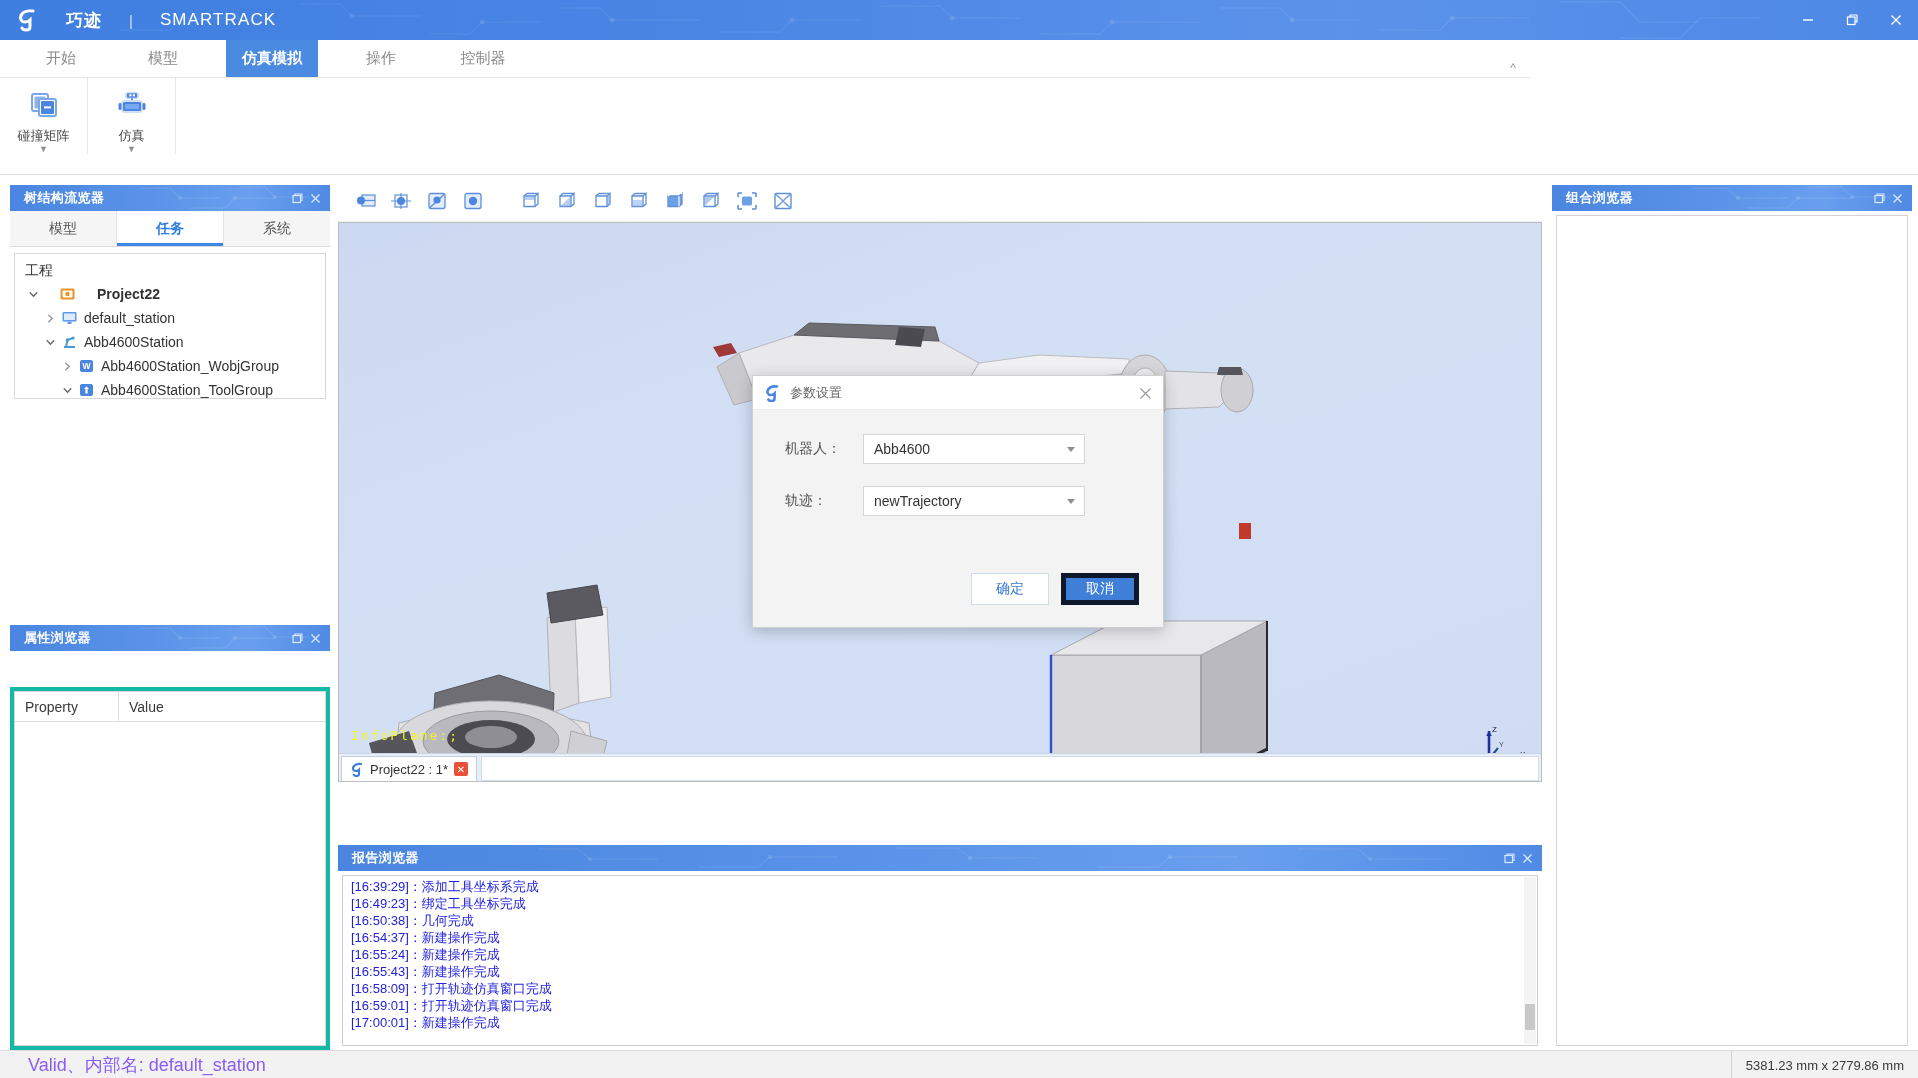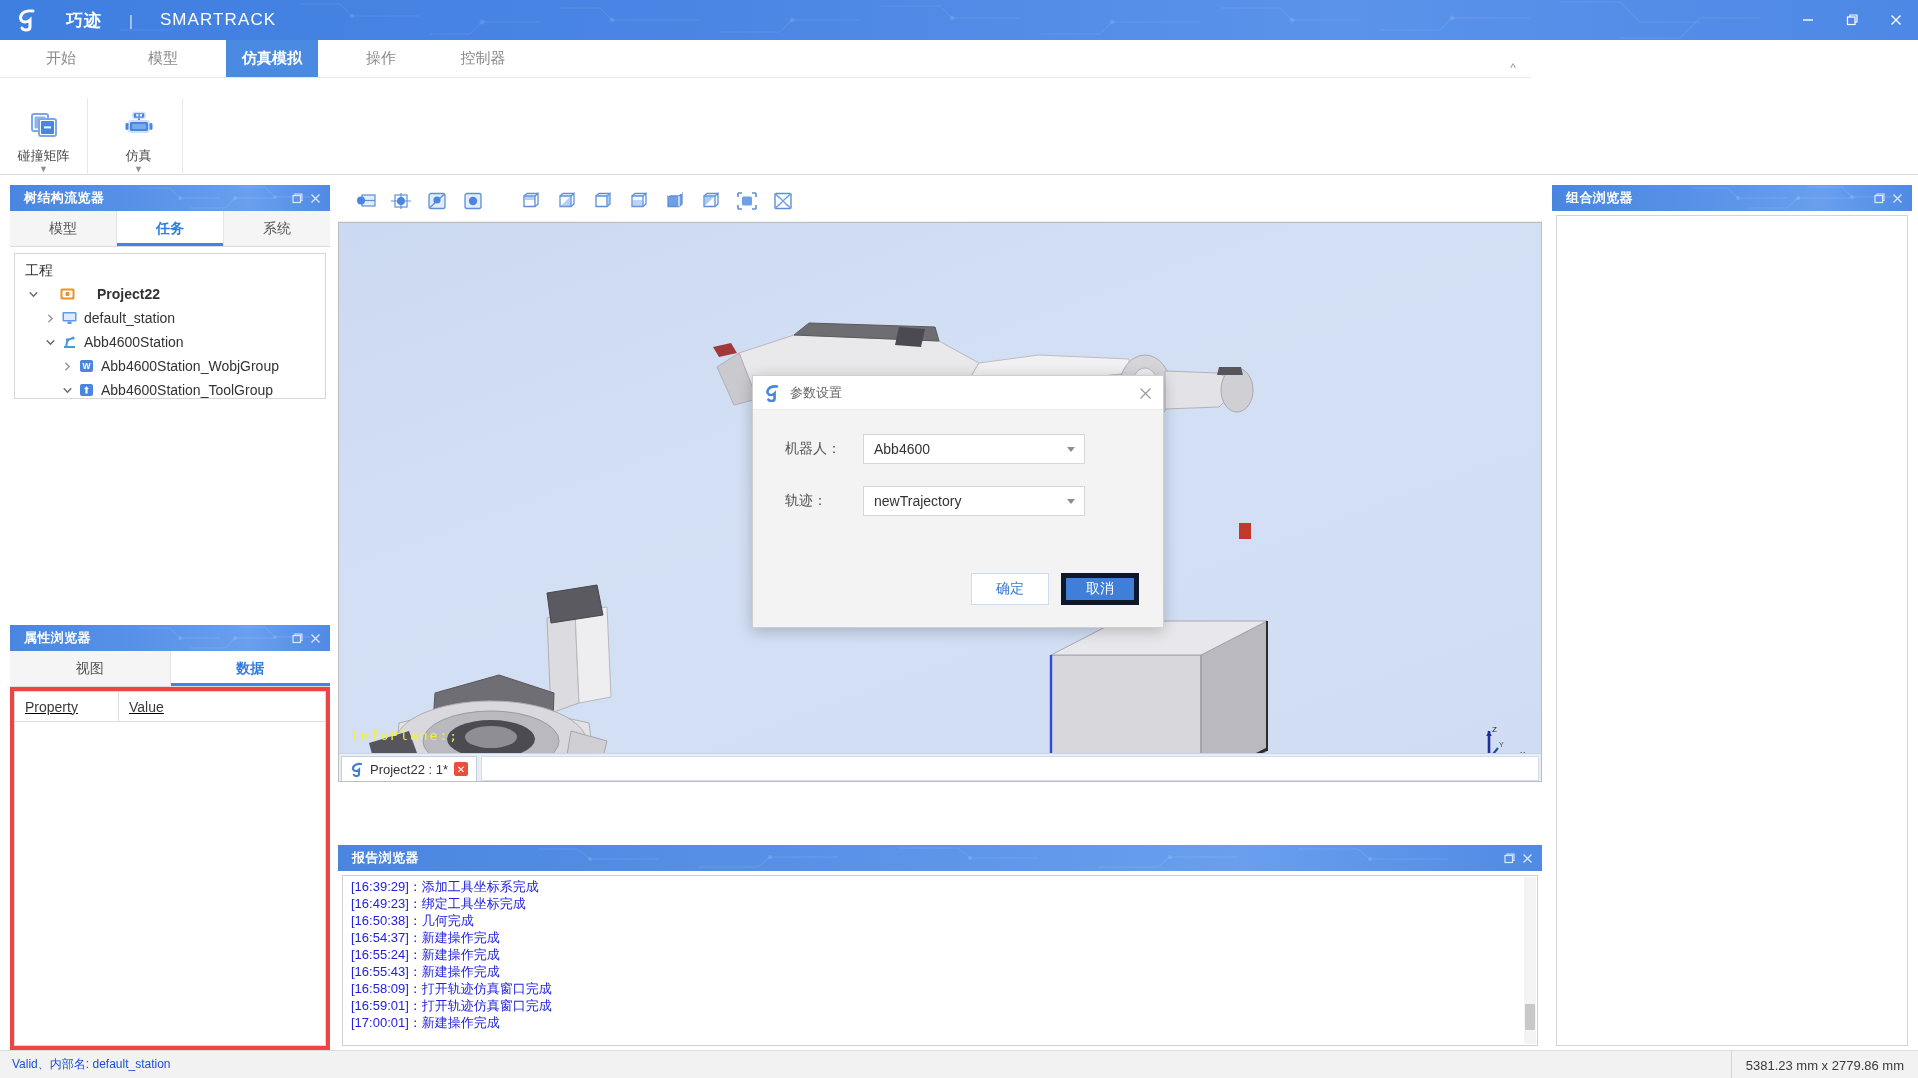--- a/index.html
+++ b/index.html
@@ -65,21 +65,21 @@
   #ribbon-collapse {
     position: absolute; right: 14px; bottom: 2px; color: #9a9a9a; font-size: 12px;
   }
 
   
   #ribbonbody {
     position: absolute; left: 0; top: 78px; width: 1918px; height: 97px;
     background: #ffffff; border-bottom: 1px solid #dcdcdc;
     display: flex; align-items: stretch;
   }
-  .rb-group { display: flex; align-items: flex-end; gap: 7px; }
+  .rb-group { display: flex; align-items: flex-start; }
   .rb-btn {
     width: 88px; display: flex; flex-direction: column; align-items: center;
     justify-content: flex-start; padding-top: 10px;
     border-right: 1px solid #e8e8e8; cursor: default;
   }
   .rb-ico { width: 34px; height: 34px; margin-bottom: 6px; }
   .rb-label { font-size: 13px; color: #4a4a4a; line-height: 16px; }
   .rb-caret { font-size: 9px; color: #8e8e8e; line-height: 9px; margin-top: 1px; }
   .rb-filler { flex: 1; border-right: 1px solid #e8e8e8; max-width: 400px; }
 
@@ -133,21 +133,21 @@
   .tw { width: 20px; display: flex; align-items: center; justify-content: center;
         color: #9a9a9a; font-size: 11px; }
   .ticon { width: 19px; height: 16px; display: flex; align-items: center; justify-content: center;
            margin-right: 5px; }
   .tlabel { font-size: 14px; }
   .tlabel.bold { font-weight: bold; }
   .troot { font-size: 14px; color: #333333; padding-left: 6px; height: 22px; display: flex; align-items: center; }
 
   
   #prop-panel { left: 10px; top: 625px; width: 320px; height: 425px; border: none; }
-  #prop-body { position: absolute; left: 0; top: 62px; right: 0; bottom: 0; background: #ef4444; text-decoration: underline; }
+  #prop-body { position: absolute; left: 0; top: 62px; right: 0; bottom: 0; background: #14b8a6; }
   #prop-inner { margin: 4px; height: calc(100% - 8px); border: 1px solid #d8d8d8; background: #ffffff; }
   .prop-head { display: flex; height: 30px; border-bottom: 1px solid #dedede; background: #ffffff; }
   .prop-col { display: flex; align-items: center; font-size: 14px; color: #3a3a3a; padding-left: 10px; }
   .prop-col.c1 { width: 104px; border-right: 1px solid #dedede; }
   .prop-col.c2 { flex: 1; }
 
   
   #view-wrap { position: absolute; left: 338px; top: 180px; width: 1204px; height: 640px; }
   #view-toolbar {
     position: absolute; left: 0; top: 0; width: 100%; height: 42px;
@@ -202,21 +202,21 @@
   
   #combo-panel { left: 1552px; top: 185px; width: 360px; height: 865px; border: none; }
   #combo-body { position: absolute; left: 0; top: 26px; right: 0; bottom: 0; background: #ffffff; }
   #combo-inner { margin: 4px; height: calc(100% - 8px); border: 1px solid #d4d4d4; background: #ffffff; }
 
   
   #statusbar {
     position: absolute; left: 0; bottom: 0; width: 1918px; height: 28px;
     background: #f2f2f2; border-top: 1px solid #dcdcdc; display: flex; align-items: center;
   }
-  #status-left { font-size: 12px; color: #1d4ed8; margin-left: 12px; }
+  #status-left { font-size: 18px; color: #8b5cf6; margin-left: 28px; }
   #status-right {
     position: absolute; right: 0; top: 0; height: 28px; display: flex; align-items: center;
     padding: 0 14px 0 14px; border-left: 1px solid #d5d5d5; font-size: 13px; color: #3a3a3a;
   }
 
   
   #dlg {
     position: absolute; left: 752px; top: 375px; width: 412px; height: 253px;
     background: #f3f3f3; border: 1px solid #cfcfcf;
     box-shadow: 0 3px 14px rgba(0,0,0,.22); z-index: 50;
@@ -507,24 +507,20 @@
             </svg>
         </span>
         <span class="hdbtn">
           <svg width="11" height="11" viewBox="0 0 11 11">
               <path d="M1.5 1.5 L9.5 9.5 M9.5 1.5 L1.5 9.5" stroke="currentColor" stroke-width="1.3"></path>
             </svg>
         </span>
       </div>
     </div>
 
-    <div class="ptabs" style="position:absolute;left:0;top:26px;width:100%;">
-      <div class="ptab">视图</div>
-      <div class="ptab active">数据</div>
-    </div>
 
     <div id="prop-body">
       <div id="prop-inner">
         <div class="prop-head">
           <div class="prop-col c1">Property</div>
           <div class="prop-col c2">Value</div>
         </div>
       </div>
     </div>
   </div>

